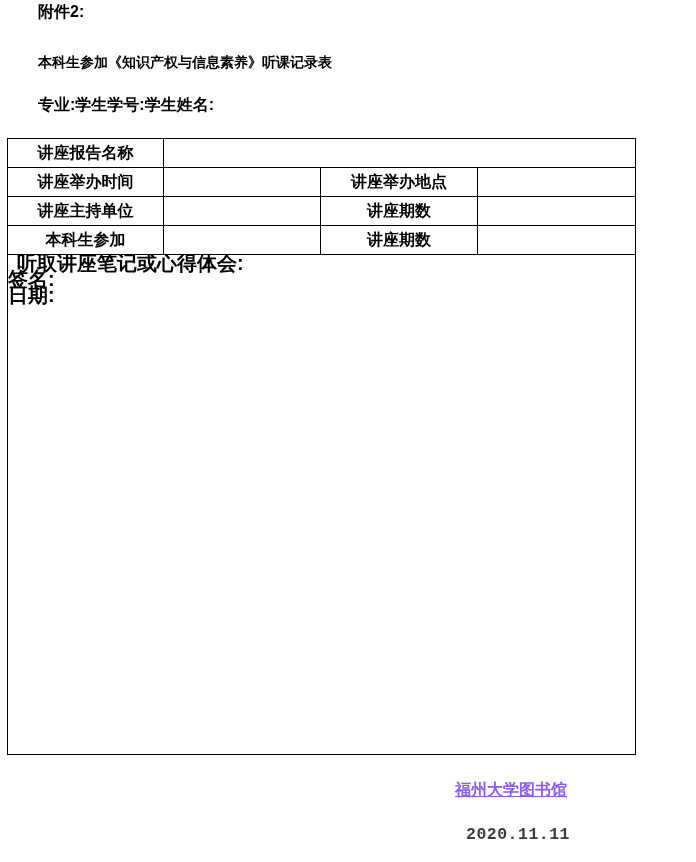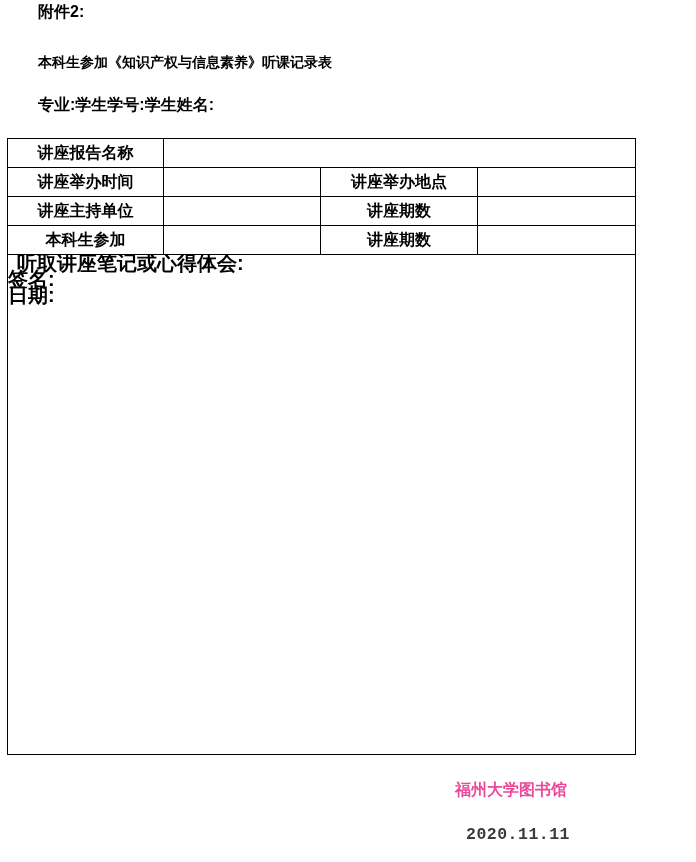--- a/index.html
+++ b/index.html
@@ -134,15 +134,15 @@
     <tr>
       <td class="notes-cell" colspan="4">
         <div class="notes-line first">听取讲座笔记或心得体会:</div>
         <div class="notes-line">签名:</div>
         <div class="notes-line">日期:</div>
       </td>
     </tr>
   </tbody>
 </table>
 
-<div class="footer-org" style="color: #ec4899;">福州大学图书馆</div>
+<div class="footer-org" style="color: #8b5cf6; text-decoration: underline;">福州大学图书馆</div>
 
 <div class="footer-date" style="color: rgb(59, 59, 59);">2020.11.11</div>
 
 </body></html>

